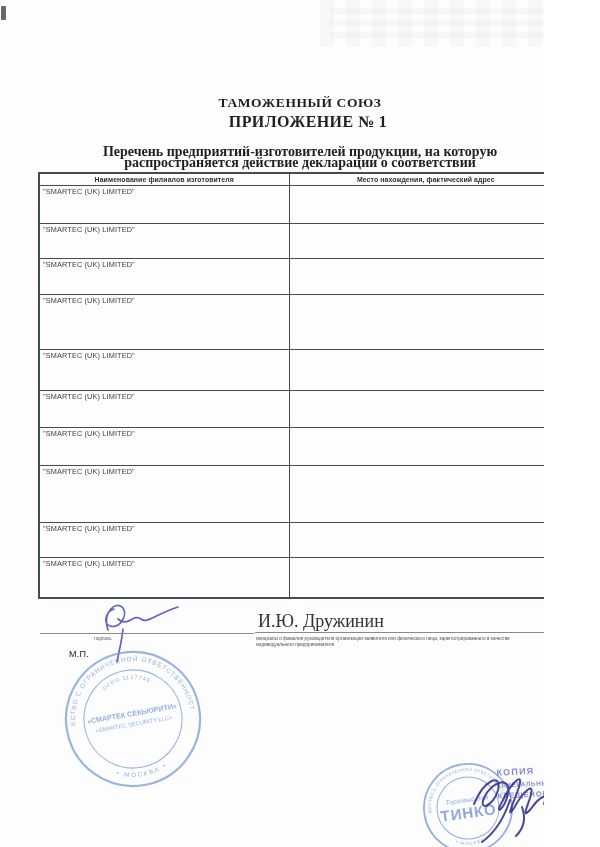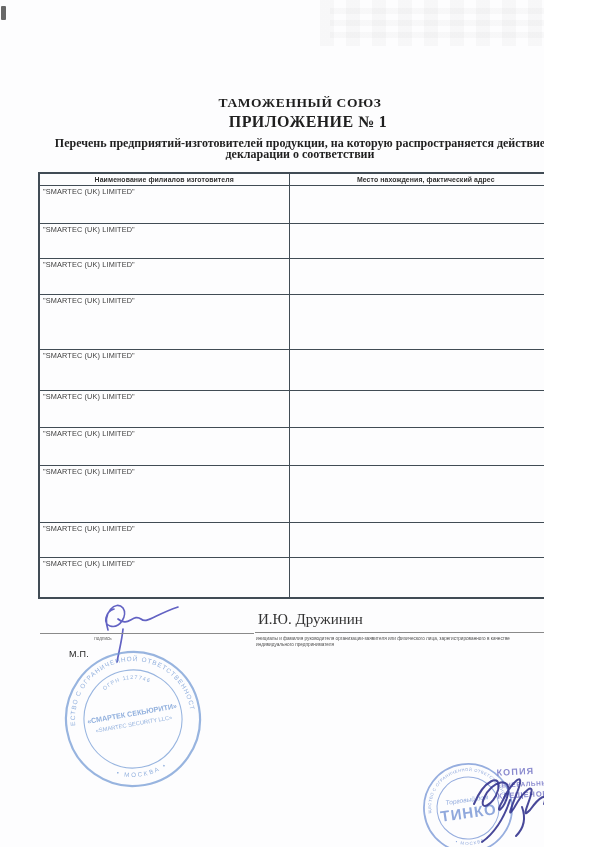--- a/index.html
+++ b/index.html
@@ -9,38 +9,38 @@
   .noise-strip{position:absolute;left:320px;top:0;width:280px;height:46px;opacity:.05;
         background:repeating-linear-gradient(90deg,#888 0 14px,transparent 14px 26px);}
   .noise-strip2{position:absolute;left:330px;top:8px;width:260px;height:30px;opacity:.04;
         background:repeating-linear-gradient(0deg,#777 0 6px,transparent 6px 12px);}
 
   .title{position:absolute;left:0;width:600px;text-align:center;
          font-family:"Liberation Serif",serif;font-weight:bold;color:#1f1f1f;}
   .t1{top:95px;font-size:13.5px;letter-spacing:.6px;}
   .t2{top:113px;font-size:16px;letter-spacing:.4px;margin-left:8px;}
   .t3{top:130px;font-size:12px;letter-spacing:.2px;}
-  .subtitle{top:138px;font-size:12px;line-height:11px;}
+  .subtitle{top:146px;font-size:14px;line-height:11px;}
   .subtitle .inner{display:inline-block;max-width:505px;}
 
   table.main{position:absolute;left:38px;top:172px;width:524px;border-collapse:collapse;
              table-layout:fixed;border:2px solid #414c55;}
   table.main th,table.main td{border:1px solid #414c55;}
   table.main th{height:11px;padding:0;font-size:6.9px;font-weight:bold;color:#2f2f2f;
                 line-height:10px;letter-spacing:.1px;}
   table.main td{vertical-align:top;padding:2px 0 0 3px;font-size:7.3px;line-height:8px;
                 color:#3d3d3d;letter-spacing:.15px;}
 
   .sig-line{position:absolute;height:0;border-top:1px solid #8a8a8a;}
   .line-left{left:40px;top:633px;width:214px;}
   .line-right{left:255px;top:632px;width:306px;}
   .caption{position:absolute;color:#5d5d5d;}
   .cap-podpis{left:58px;top:636px;width:90px;text-align:center;font-size:4.6px;}
   .name{position:absolute;left:258px;top:611px;font-family:"Liberation Serif",serif;
-        font-size:15px;color:#333;}
+        font-size:18px;color:#333;}
   .cap-name{left:256px;top:636px;width:300px;font-size:4.7px;line-height:5.6px;color:#4f4f4f;}
   .mp{position:absolute;left:69px;top:649px;font-size:9px;font-weight:normal;color:#1e1e1e;letter-spacing:.3px;}
 
   .stamp{position:absolute;}
   .stamp-left{left:60px;top:646px;transform:rotate(-10deg);opacity:.88;}
   .stamp-right{left:420px;top:760px;transform:rotate(-8deg);opacity:.9;}
   .copy-stamp{position:absolute;left:497px;top:765px;width:104px;transform:rotate(-3deg);
               color:#7d7dc9;font-weight:bold;opacity:.9;}
   .copy-l1{font-size:9px;letter-spacing:1.2px;word-spacing:9px;}
   .copy-l2{font-size:6.4px;letter-spacing:.6px;margin-top:4px;}

